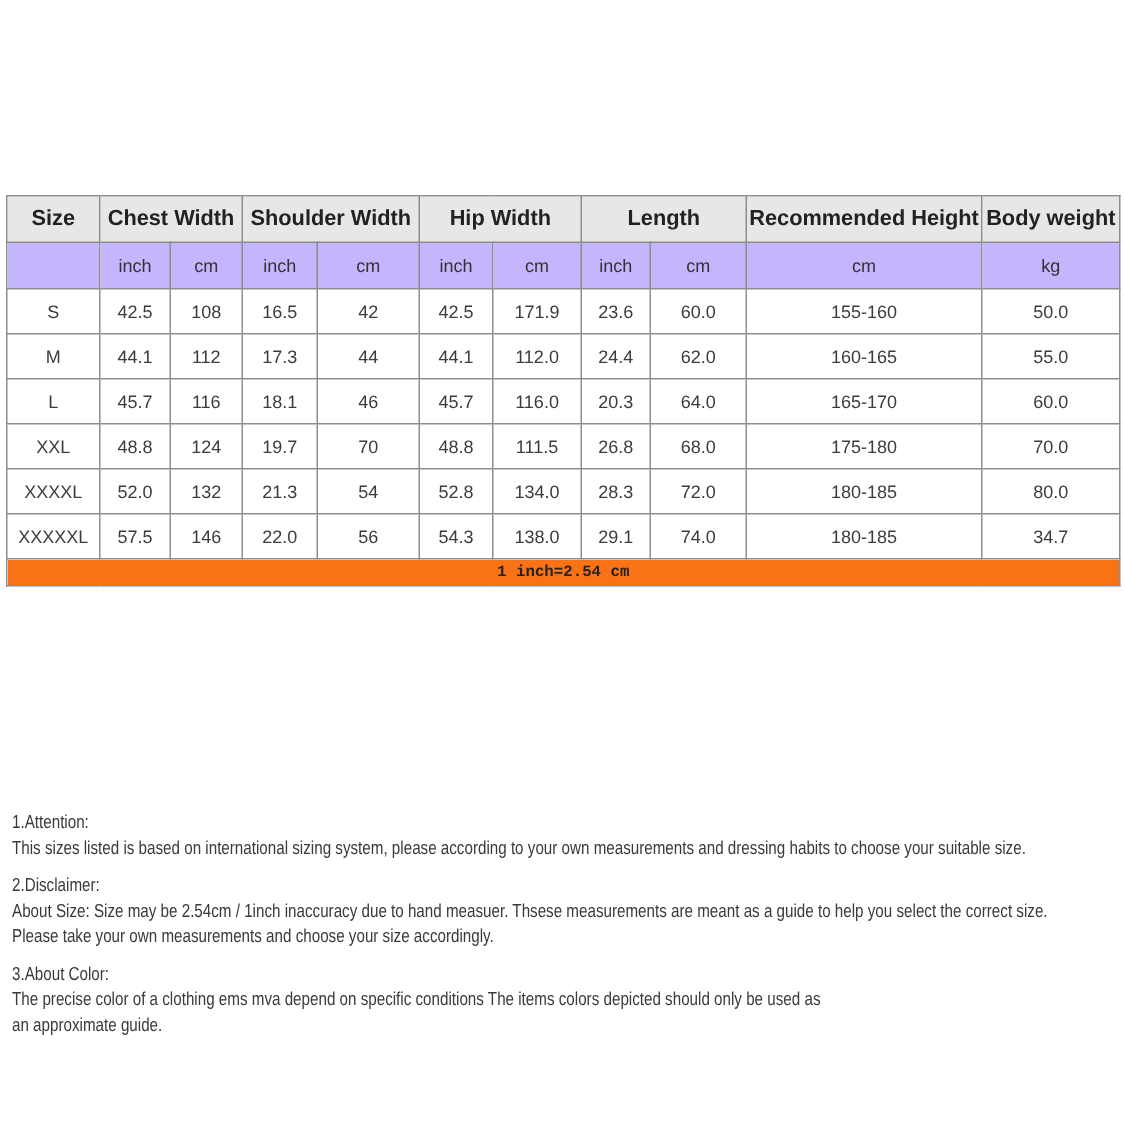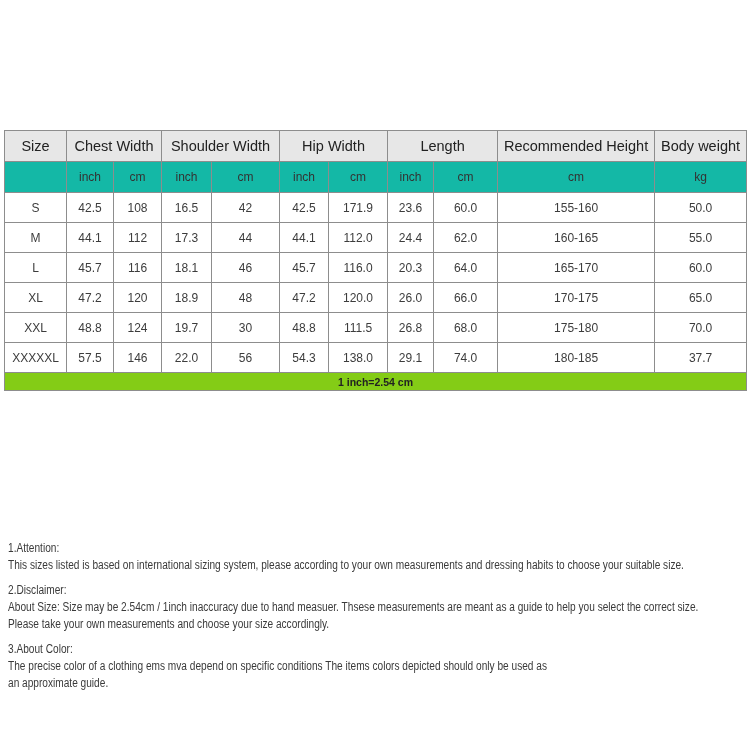--- a/index.html
+++ b/index.html
@@ -29,39 +29,39 @@
     text-align: center;
     vertical-align: middle;
     padding: 0;
     overflow: hidden;
     white-space: nowrap;
   }
   .group-header-row th {
     background: #e7e7e7;
     height: 30px;
     font-size: 14.5px;
-    font-weight: normal;
+    font-weight: bold;
     color: #222222;
   }
   .sub-header-row th {
-    background: #14b8a6;
+    background: #c4b5fd;
     height: 30px;
     font-size: 12px;
     font-weight: normal;
     color: #333333;
   }
   .size-table tbody td {
     background: #ffffff;
     height: 29px;
     font-size: 12px;
     color: #3c3c3c;
   }
   .footnote-row-1 td, .footnote-row-2 td {
-    background: #84cc16;
-    font-family: Liberation Sans, sans-serif;
+    background: #f97316;
+    font-family: Liberation Mono, monospace;
     font-weight: bold;
     font-size: 10.5px;
     color: #222222;
   }
   .footnote-row-1 td { height: 17px; }
   .footnote-row-2 td { height: 16px; }
 
   
   .notes {
     position: absolute;
@@ -152,57 +152,57 @@
         <td>18.1</td>
         <td>46</td>
         <td>45.7</td>
         <td>116.0</td>
         <td>20.3</td>
         <td>64.0</td>
         <td>165-170</td>
         <td>60.0</td>
       </tr>
       <tr>
-        <td>XL</td>
-        <td>47.2</td>
-        <td>120</td>
-        <td>18.9</td>
-        <td>48</td>
-        <td>47.2</td>
-        <td>120.0</td>
-        <td>26.0</td>
-        <td>66.0</td>
-        <td>170-175</td>
-        <td>65.0</td>
-      </tr>
-      <tr>
         <td>XXL</td>
         <td>48.8</td>
         <td>124</td>
         <td>19.7</td>
-        <td>30</td>
+        <td>70</td>
         <td>48.8</td>
         <td>111.5</td>
         <td>26.8</td>
         <td>68.0</td>
         <td>175-180</td>
         <td>70.0</td>
+      </tr>
+      <tr>
+        <td>XXXXL</td>
+        <td>52.0</td>
+        <td>132</td>
+        <td>21.3</td>
+        <td>54</td>
+        <td>52.8</td>
+        <td>134.0</td>
+        <td>28.3</td>
+        <td>72.0</td>
+        <td>180-185</td>
+        <td>80.0</td>
       </tr>
       <tr>
         <td>XXXXXL</td>
         <td>57.5</td>
         <td>146</td>
         <td>22.0</td>
         <td>56</td>
         <td>54.3</td>
         <td>138.0</td>
         <td>29.1</td>
         <td>74.0</td>
         <td>180-185</td>
-        <td>37.7</td>
+        <td>34.7</td>
       </tr>
     </tbody>
   <tfoot>
     <tr class="footnote-row-1">
       <td colspan="11">1 inch=2.54 cm</td>
     </tr>
   </tfoot>
 </table>
 
 <div class="notes">

